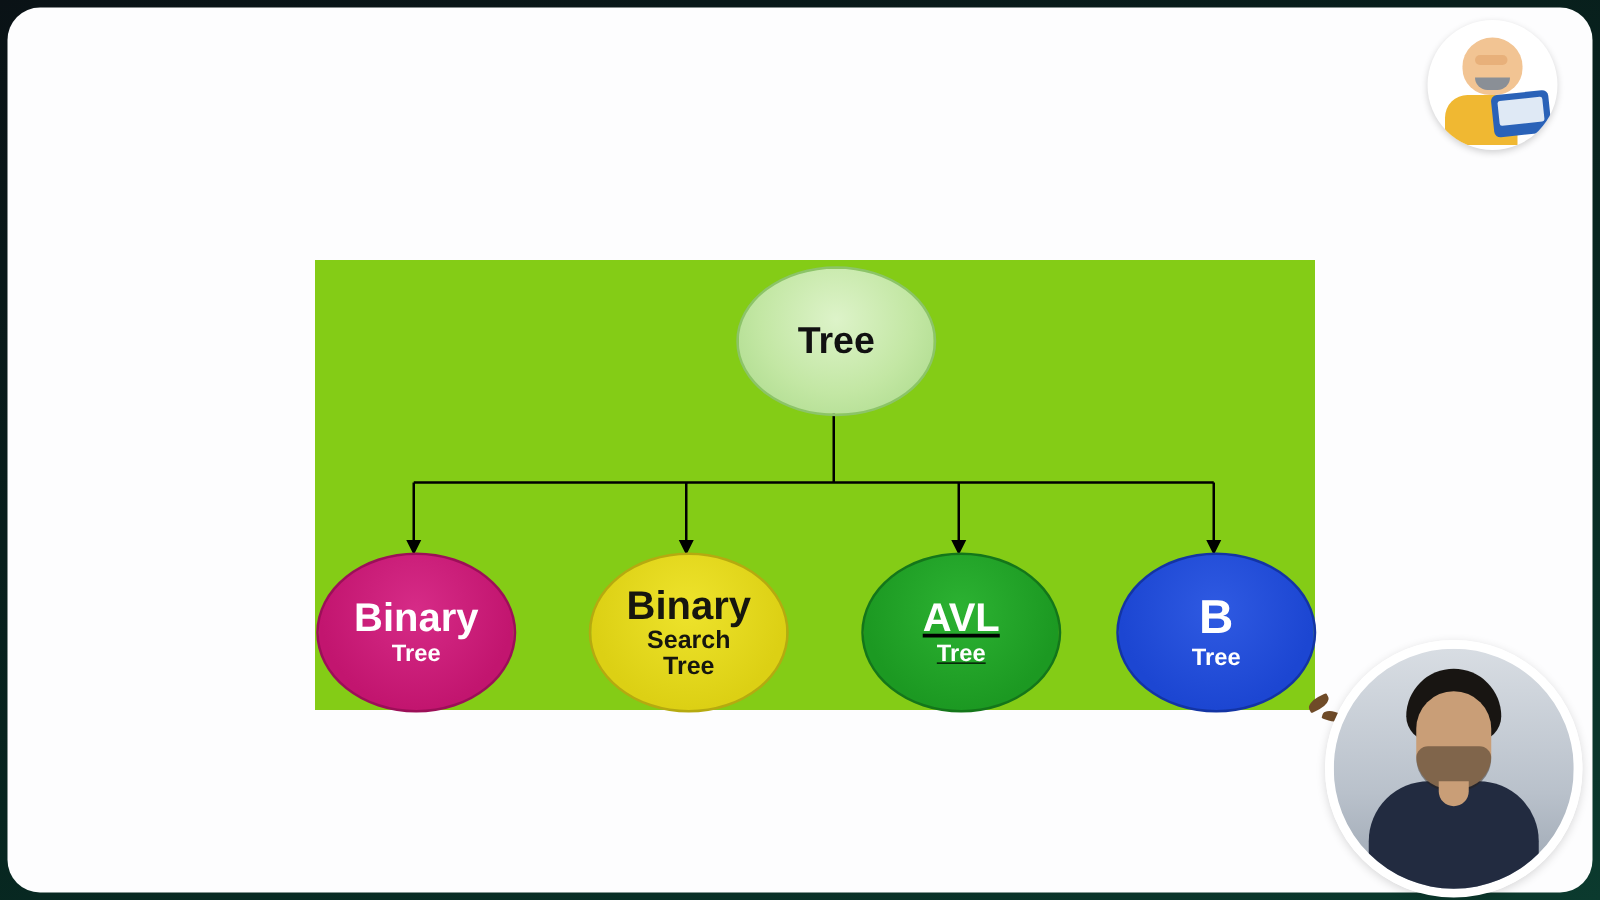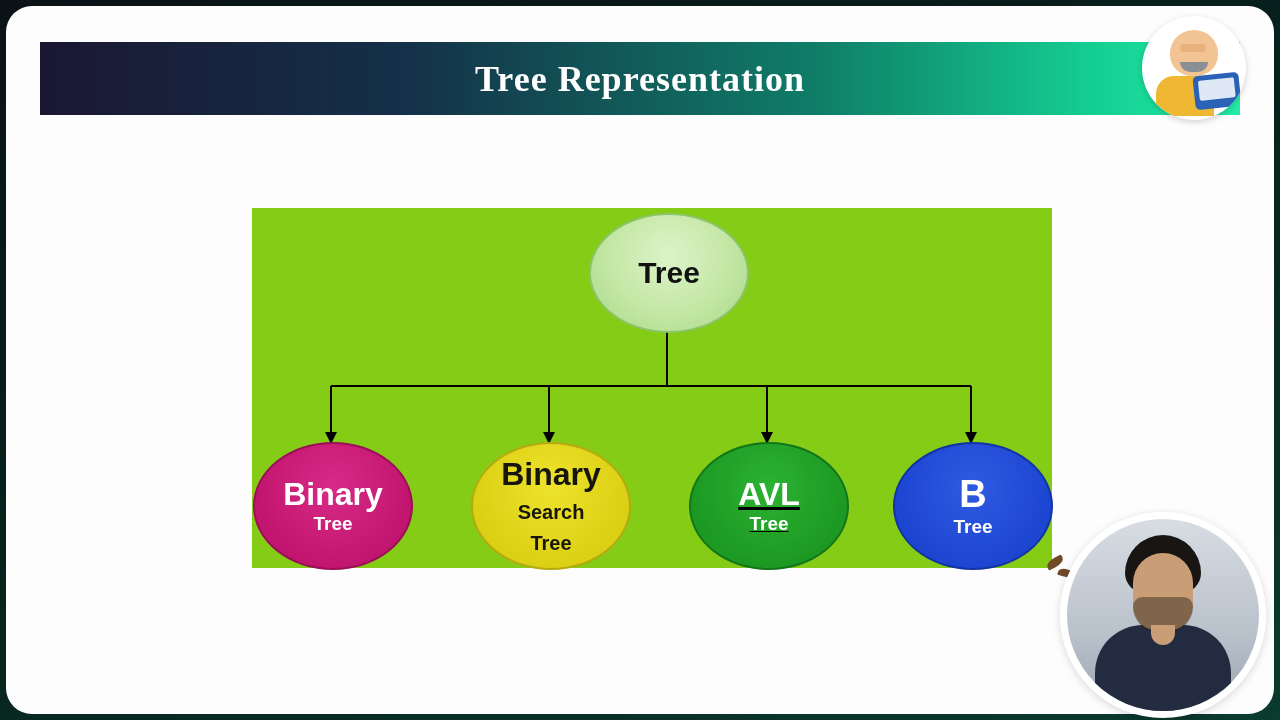--- a/index.html
+++ b/index.html
@@ -47,21 +47,21 @@
     border:2px solid #8cc468;
   }
   .root-label{font-size:30px;font-weight:bold;color:#111;}
   .child{width:156px;height:124px;top:234px;}
   .child-1{left:1px;background:radial-gradient(ellipse at 50% 35%,#d62b87 0%,#c2156f 70%);border:2px solid #9c0f58;}
   .child-2{left:219px;background:radial-gradient(ellipse at 50% 35%,#eee32c 0%,#dcd014 70%);border:2px solid #b5aa10;}
   .child-3{left:437px;background:radial-gradient(ellipse at 50% 35%,#2cb232 0%,#1c9922 70%);border:2px solid #14761a;text-decoration:underline;}
   .child-4{left:641px;background:radial-gradient(ellipse at 50% 35%,#2f5ae2 0%,#1c46d2 70%);border:2px solid #1334a4;}
   .lbl-big{font-size:32px;font-weight:bold;}
   .lbl-xl{font-size:38px;font-weight:bold;}
-  .lbl-mid{font-size:20px;font-weight:bold;margin-top:10px;text-align:center;}
+  .lbl-mid{font-size:20px;font-weight:bold;margin-top:0;text-align:center;}
   .lbl-sub{font-size:19px;font-weight:bold;margin-top:3px;}
   .txt-white{color:#ffffff;}
   .txt-dark{color:#16160f;}
   .connectors{position:absolute;left:0;top:0;}
   
   .webcam{
     position:absolute;left:1054px;top:506px;width:192px;height:192px;border-radius:50%;
     background:linear-gradient(180deg,#d8dde3 0%,#b9c1cb 60%,#9aa4b0 100%);
     border:7px solid #ffffff;box-shadow:0 2px 8px rgba(0,0,0,.15);overflow:hidden;
   }
@@ -75,23 +75,20 @@
   .leaf-a{left:1040px;top:552px;width:18px;height:9px;transform:rotate(-28deg);}
   .leaf-b{left:1052px;top:563px;width:15px;height:8px;transform:rotate(18deg);}
   .leaf-c{left:1176px;top:664px;width:18px;height:9px;transform:rotate(40deg);}
   .leaf-d{left:1192px;top:672px;width:14px;height:8px;transform:rotate(-12deg);}
 </style>
 </head>
 <body>
 
 <div class="slide">
 
-  <div class="header-bar">
-    <div class="page-title">Tree Representation</div>
-  </div>
 
   <div class="avatar-badge">
     <div class="avatar-shirt"></div>
     <div class="avatar-head"></div>
     <div class="avatar-brow"></div>
     <div class="avatar-mustache"></div>
     <div class="avatar-laptop">
       <div class="avatar-laptop-screen"></div>
     </div>
   </div>

